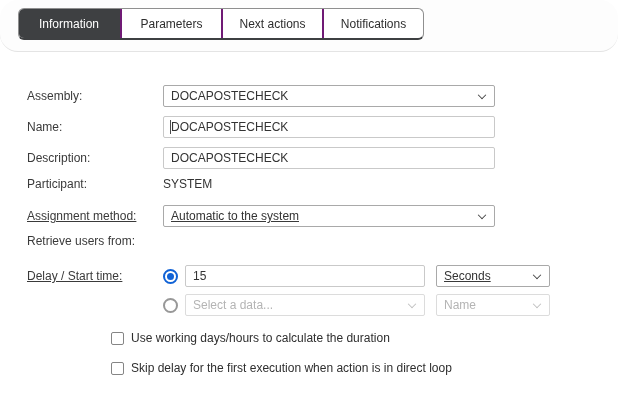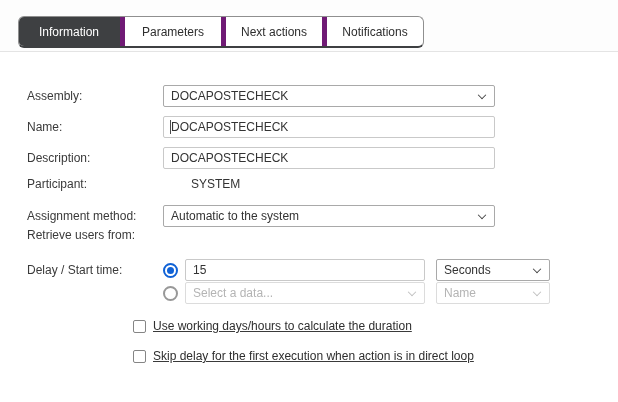--- a/index.html
+++ b/index.html
@@ -1,25 +1,25 @@
 <!DOCTYPE html>
 <html><head>
 <meta charset="utf-8">
 <style>
   * { margin:0; padding:0; box-sizing:border-box; }
   html,body { width:618px; height:402px; background:#fff; overflow:hidden; }
   body { font-family:"Liberation Sans", sans-serif; color:#3a3a3a; }
 
   
-  .tabbar { height:52px; padding:16px 0 0 18px; border-bottom:1px solid #e4e4e4; background:#fdfdfd; }
+  .tabbar { height:52px; padding:8px 0 0 18px; border-bottom:1px solid #e4e4e4; background:#fdfdfd;border-radius:18px; }
   .tabstrip { display:inline-flex; align-items:stretch; height:32px; border:1px solid #8f8f8f;
               border-bottom:2px solid #3e4042; border-radius:6px; background:#fff; overflow:hidden; }
   .tab { width:101px; display:flex; align-items:center; justify-content:center;
          font-size:12px; color:#2e2e2e; cursor:pointer; background:transparent; }
-  .tab + .tab { border-left:5px solid #701a75;text-align:center; }
+  .tab + .tab { border-left:2px solid #701a75;text-align:center; }
   .tab.active { background:#3e4042; color:#fff; border-radius:6px 0 0 5px;
                 margin:-1px 0 -2px -1px; width:102px; }
 
   
   .form { padding:33px 0 0 27px; font-size:12px; }
   .row { display:flex; align-items:center; margin-bottom:9px; }
   .lbl { width:136px; flex:none; color:#3a3a3a; }
   .ctl { width:332px; position:relative; }
 
   .selectbox { position:relative; height:22px; display:flex; align-items:center;
@@ -40,26 +40,26 @@
   .plaintext { color:#333; }
 
   .delayline { display:flex; align-items:center; width:404px; }
   .radio { width:15px; height:15px; border-radius:50%; border:2px solid #1062d6;
            background:#fff; position:relative; flex:none; margin-right:7px; cursor:pointer; }
   .radio.on::after { content:""; position:absolute; inset:2px; border-radius:50%; background:#1062d6; }
   .radio.off { border-color:#989898; }
   .delayfield { width:240px; flex:none; position:relative; }
   .unit { width:114px; flex:none; margin-left:11px; }
 
-  .cbrow { display:flex; align-items:center; margin-left:106px;text-decoration:underline; }
+  .cbrow { display:flex; align-items:center; margin-left:84px; }
   .checkbox { width:13px; height:13px; border:1.5px solid #858585; border-radius:2px;
               background:#fff; flex:none; margin-right:7px; cursor:pointer; }
   .cbtext { color:#2e2e2e; }
 
-  .mb8 { margin-bottom:8px; } .mb14 { margin-bottom:14px;gap:28px; } .mb7 { margin-bottom:1px; }
+  .mb8 { margin-bottom:8px; } .mb14 { margin-bottom:14px; } .mb7 { margin-bottom:7px;text-decoration:underline; }
   .mb17 { margin-bottom:17px; } .mb15 { margin-bottom:15px; } .mb16 { margin-bottom:16px; }
   .h14 { height:14px; }
 </style>
 </head>
 <body>
 
 <div class="tabbar">
   <div class="tabstrip">
     <div class="tab active">Information</div>
     <div class="tab">Parameters</div>

